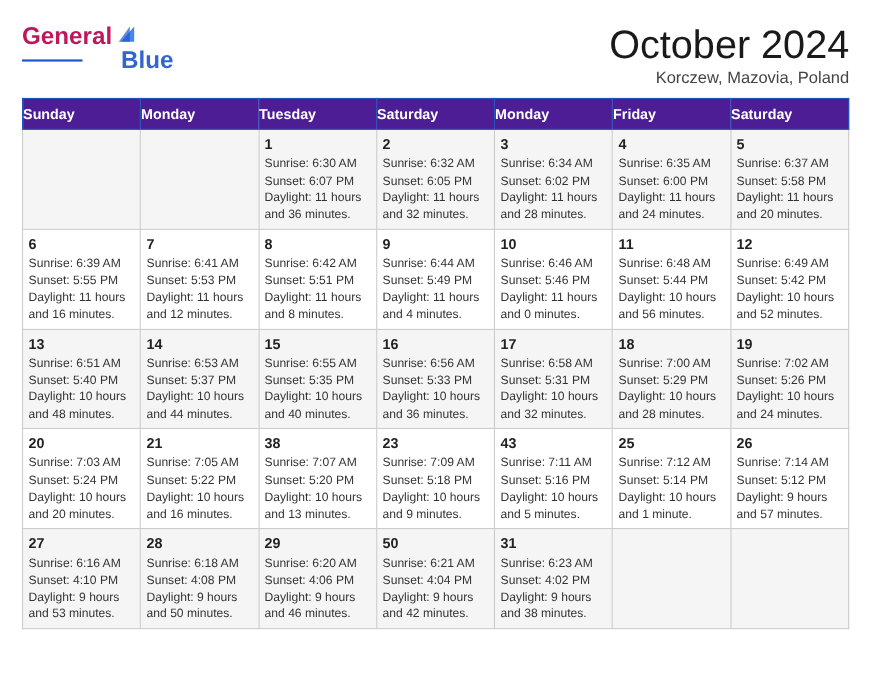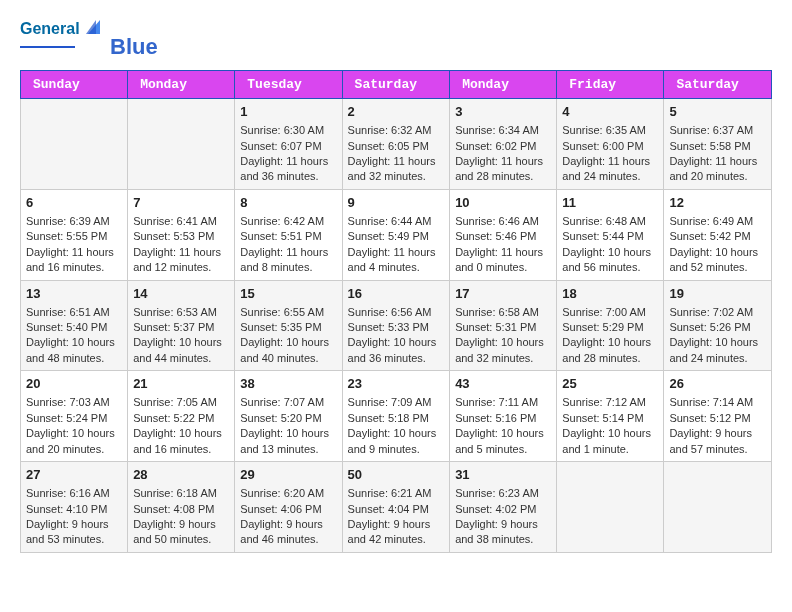--- a/index.html
+++ b/index.html
@@ -36,28 +36,27 @@
     .location {
       font-size: 15px;
       color: #444;
     }
     table {
       width: 100%;
       border-collapse: collapse;
       font-size: 11px;
     }
     thead tr th {
-      background: #d946ef;
+      background: #4c1d95;
       color: #fff;
-      padding: 6px 12px;
+      padding: 6px 0;
       text-align: left;
       font-size: 13px;
       font-weight: bold;
       border: 1px solid #2255bb;
-      font-family: Liberation Mono, monospace;
     }
     tbody tr td {
       border: 1px solid #ccc;
       vertical-align: top;
       padding: 4px 5px;
       width: 108px;
       min-height: 80px;
       height: 82px;
       color: #222;
       line-height: 1.4;
@@ -81,30 +80,34 @@
     td.empty {
       background: #f0f0f0;
     }
   </style>
 </head>
 <body>
 
 <div class="header">
   <div class="logo">
     <div class="logo-row">
-      <span style="font-size:16px;font-weight:bold;color:#0369a1;">General</span>
+      <span style="font-size:22px;font-weight:bold;color:#be185d;">General</span>
       <svg width="22" height="22" viewBox="0 0 22 22" style="margin-left:2px;margin-top:-4px;">
         <polygon points="6,18 18,4 18,18" fill="#4488ee"></polygon>
         <polygon points="4,18 14,4 14,18" fill="#2255cc" opacity="0.7"></polygon>
       </svg>
     </div>
     <div style="display:flex;align-items:center;margin-top:-4px;gap:35px;">
       <div style="width:55px;height:2.5px;background:#2255cc;"></div>
       <span style="font-size:22px;font-weight:bold;color:#3366cc;margin-left:0;">Blue</span>
     </div>
+  </div>
+  <div class="title-block">
+    <div class="month-title">October 2024</div>
+    <div class="location">Korczew, Mazovia, Poland</div>
   </div>
 </div>
 
 <table>
   <thead>
     <tr id="header-row">
         <th>Sunday</th>
         <th>Monday</th>
         <th>Tuesday</th>
         <th>Saturday</th>

